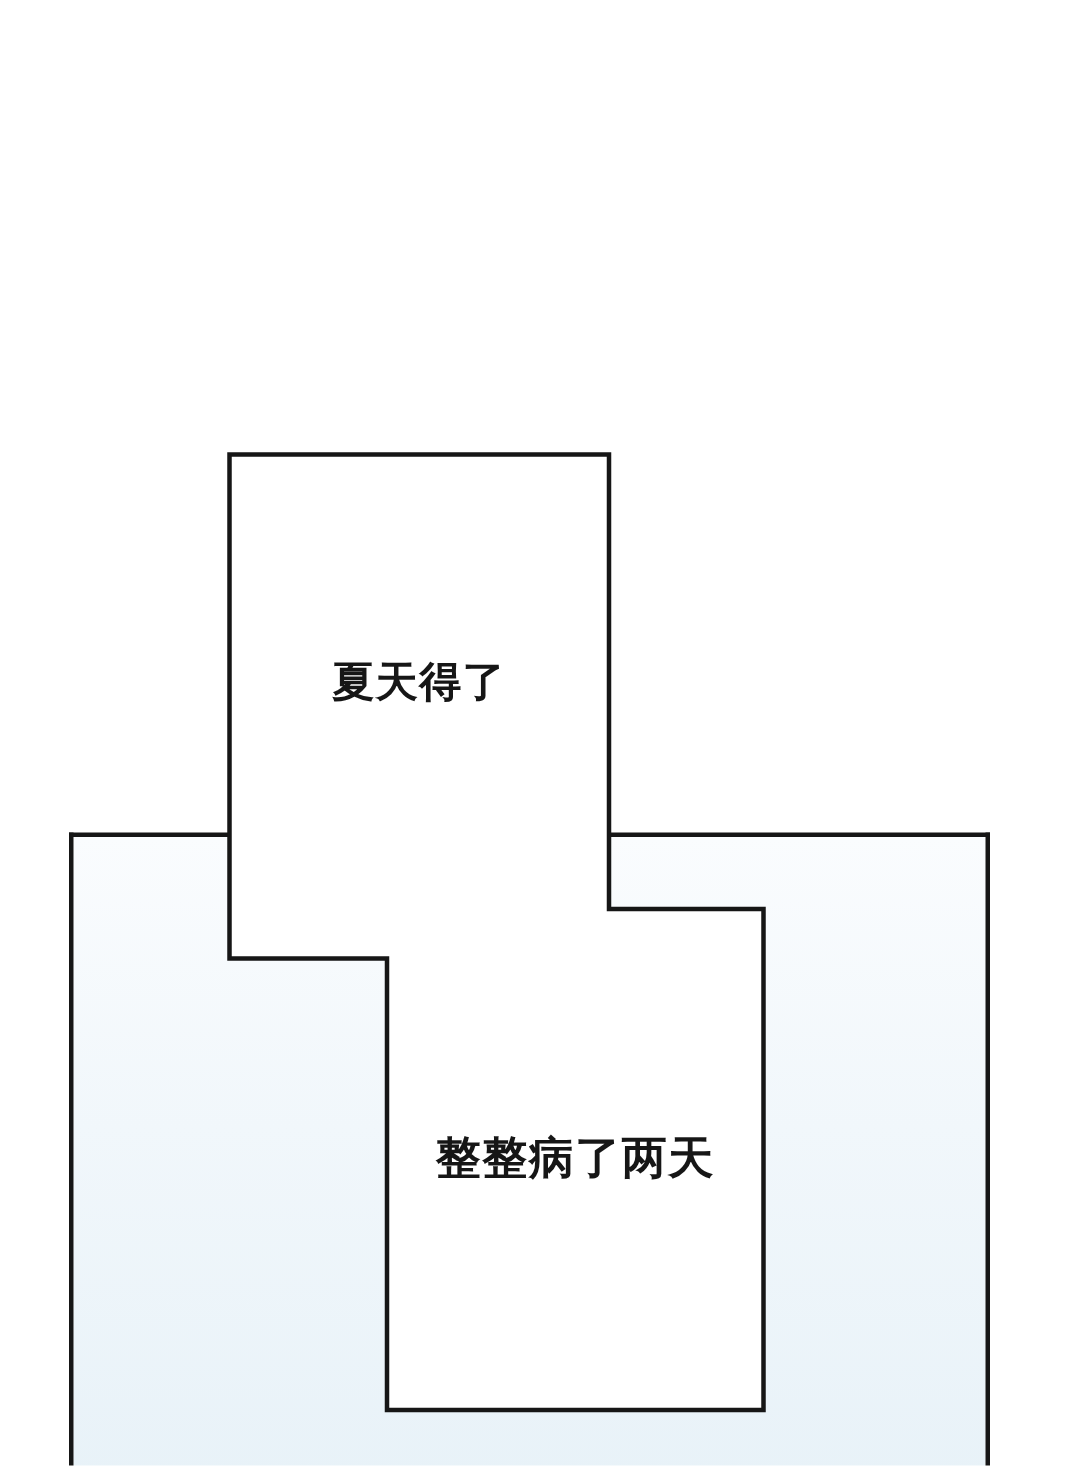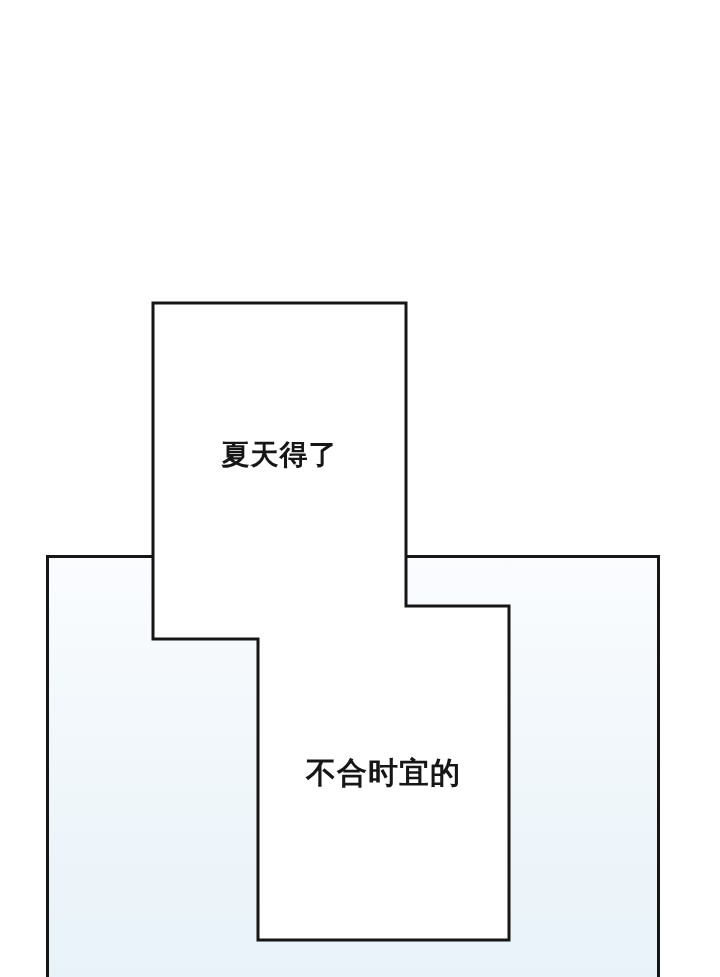--- a/index.html
+++ b/index.html
@@ -76,14 +76,14 @@
 
 <svg class="bubble-layer" viewBox="0 0 720 977" xmlns="http://www.w3.org/2000/svg" aria-hidden="true">
   <path d="M153,303 L406,303 L406,606 L509,606 L509,940 L258,940 L258,639 L153,639 Z" fill="#ffffff" stroke="#161616" stroke-width="3" stroke-linejoin="miter"></path>
 </svg>
 
 <div class="bubble-text top">
   <div class="speech-line">夏天得了</div>
 </div>
 
 <div class="bubble-text bottom">
-  <div class="speech-line">不合时宜的</div>
+  <div class="speech-line">整整病了两天</div>
 </div>
 
 </body></html>

